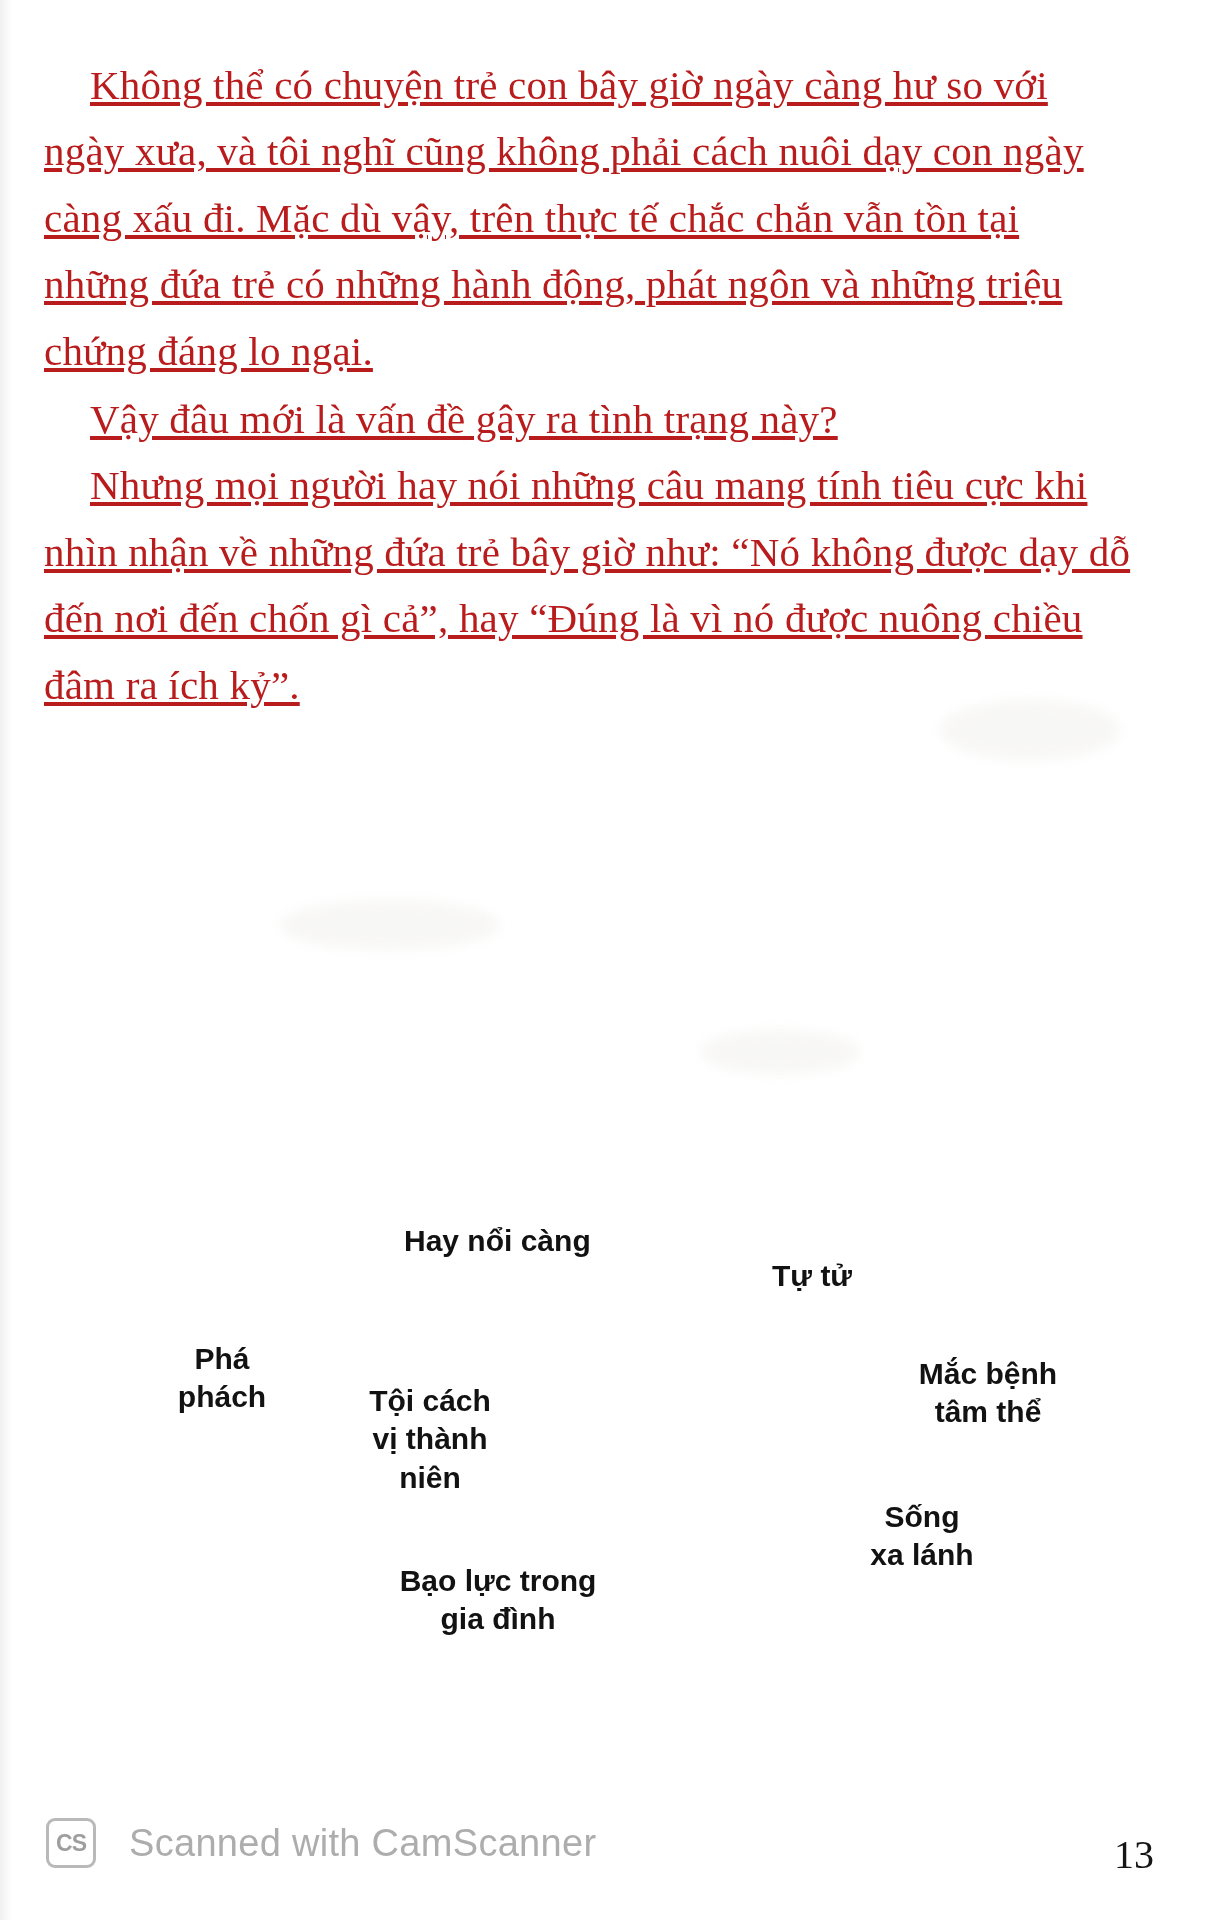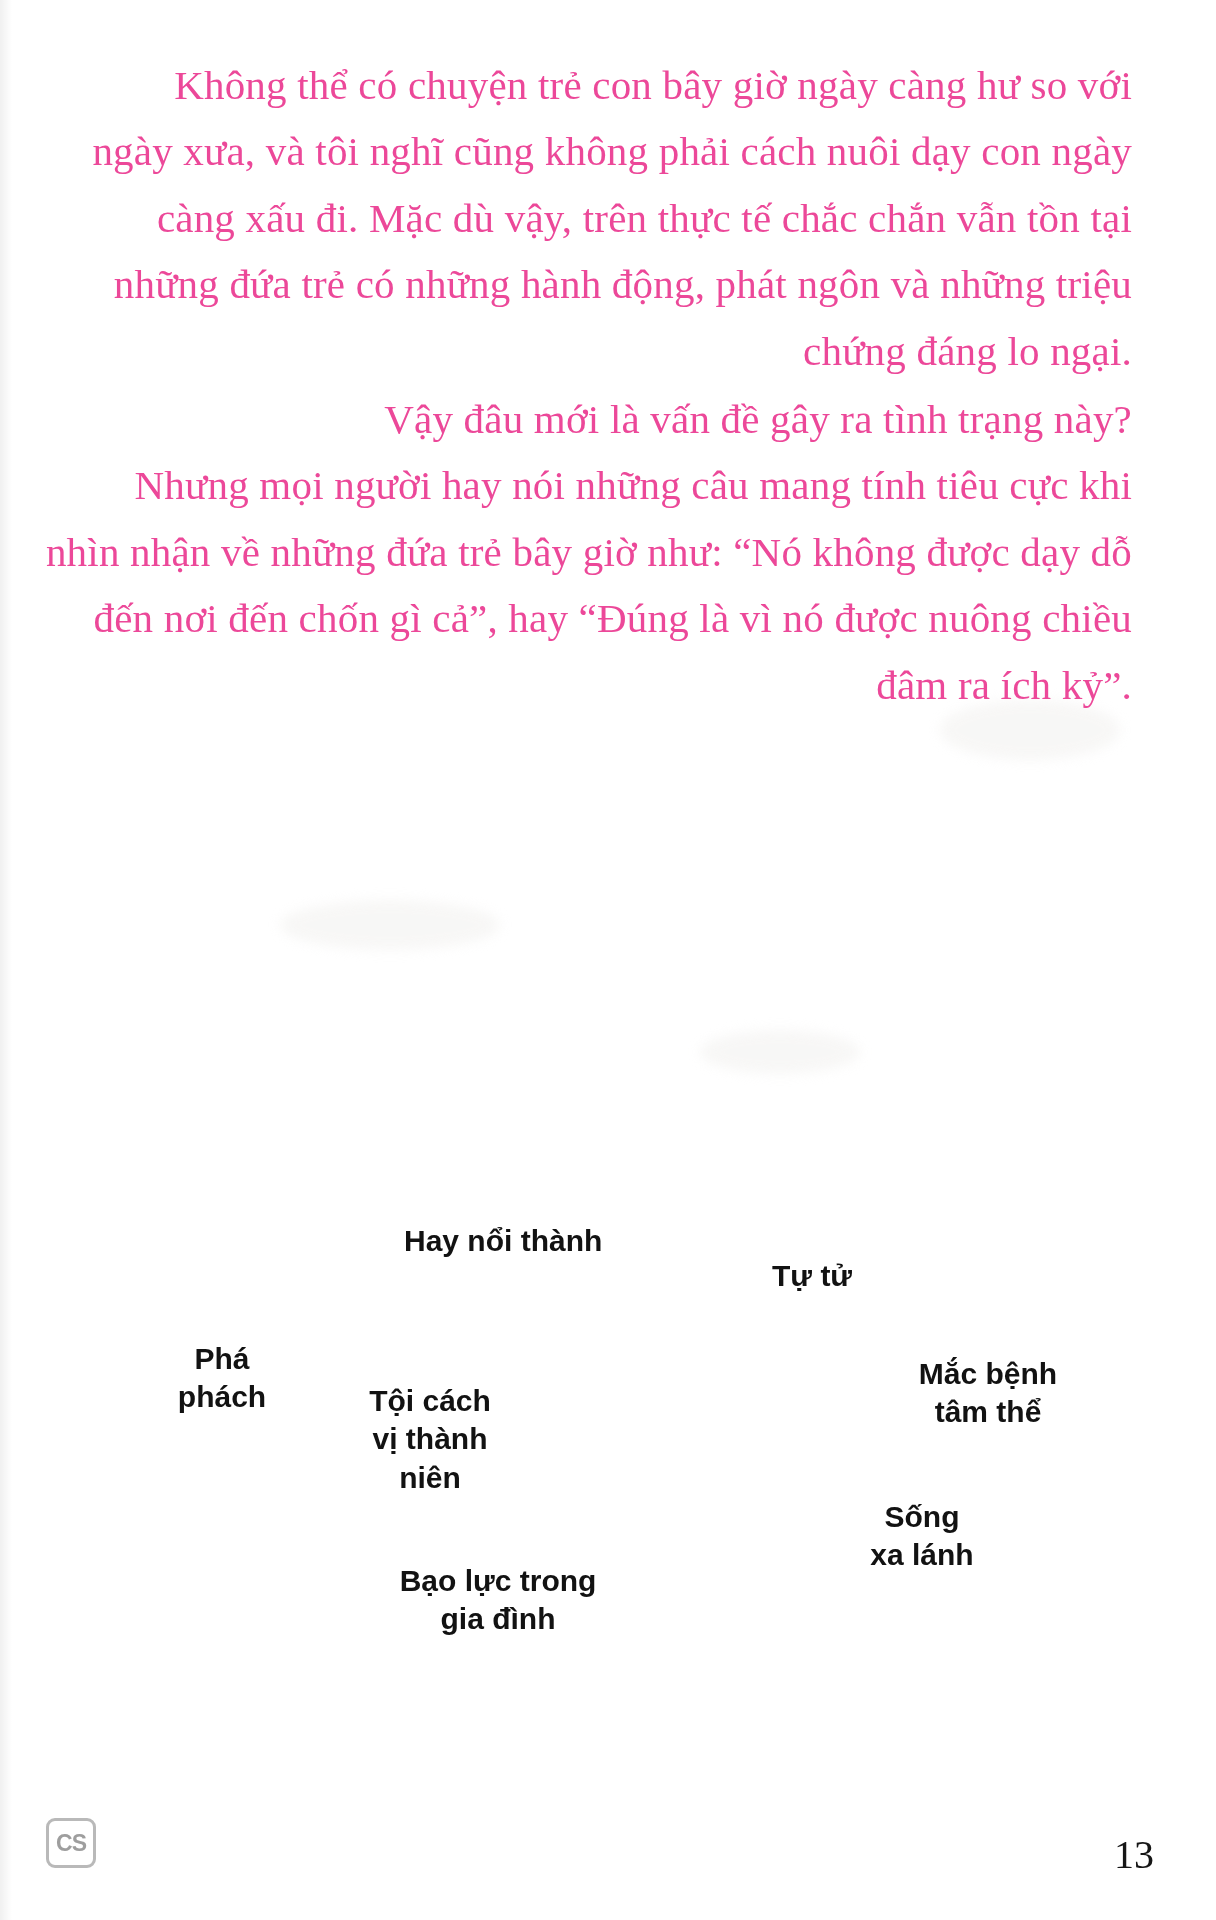--- a/index.html
+++ b/index.html
@@ -29,22 +29,23 @@
     top: 52px;
     width: 1088px;
   }
   .para {
     font-family: "Liberation Serif", serif;
     font-size: 41px;
     line-height: 1.62;
     letter-spacing: 0.2px;
     margin: 0 0 2px 0;
     text-indent: 46px;
-    text-align: right;
-    color: #ec4899;
+    text-align: left;
+    color: #b91c1c;
+    text-decoration: underline;
   }
   .para.tight {
     margin-bottom: 0;
   }
 
   
   .cloud {
     position: absolute;
     left: 0;
     top: 1210px;
@@ -145,35 +146,36 @@
   <div class="scan-smudge sm3"></div>
   <div class="edge-shadow-left"></div>
 
   <div class="prose">
     <p class="para">Không thể có chuyện trẻ con bây giờ ngày càng hư so với ngày xưa, và tôi nghĩ cũng không phải cách nuôi dạy con ngày càng xấu đi. Mặc dù vậy, trên thực tế chắc chắn vẫn tồn tại những đứa trẻ có những hành động, phát ngôn và những triệu chứng đáng lo ngại.</p>
     <p class="para tight">Vậy đâu mới là vấn đề gây ra tình trạng này?</p>
     <p class="para">Nhưng mọi người hay nói những câu mang tính tiêu cực khi nhìn nhận về những đứa trẻ bây giờ như: “Nó không được dạy dỗ đến nơi đến chốn gì cả”, hay “Đúng là vì nó được nuông chiều đâm ra ích kỷ”.</p>
   </div>
 
   <div class="cloud">
-    <div class="cloud-item ci-hay">Hay nổi thành</div>
+    <div class="cloud-item ci-hay">Hay nổi càng</div>
     <div class="cloud-item ci-tutu">Tự tử</div>
     <div class="cloud-item ci-pha">Phá
 phách</div>
     <div class="cloud-item ci-toi">Tội cách
 vị thành
 niên</div>
     <div class="cloud-item ci-mac">Mắc bệnh
 tâm thể</div>
     <div class="cloud-item ci-song">Sống
 xa lánh</div>
     <div class="cloud-item ci-bao">Bạo lực trong
 gia đình</div>
   </div>
 
   <div class="footer">
     <div class="watermark">
       <div class="cs-badge">CS</div>
+      <div class="cs-text">Scanned with CamScanner</div>
     </div>
     <div class="page-number">13</div>
   </div>
 
 </div>
 
 </body></html>

